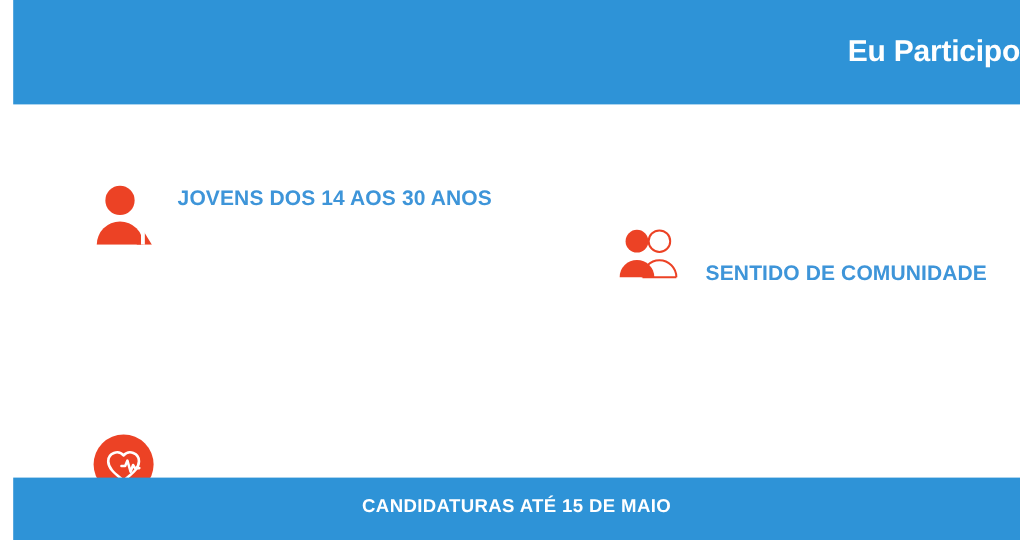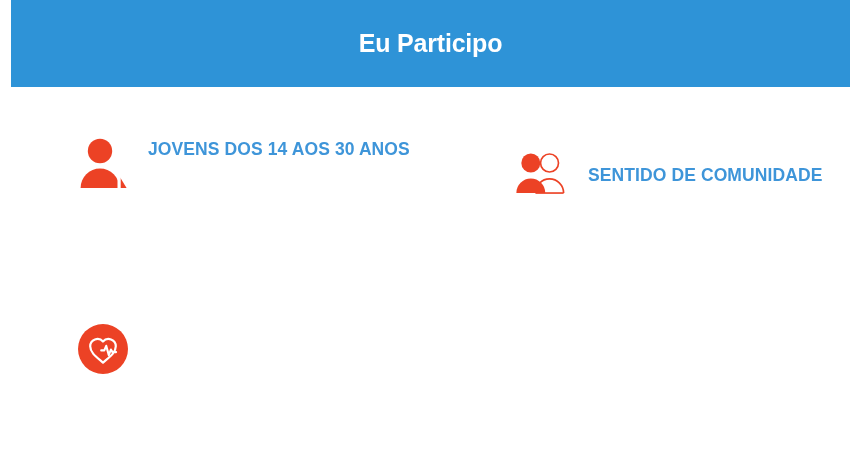--- a/index.html
+++ b/index.html
@@ -24,55 +24,55 @@
   
   .header-banner {
     position: absolute;
     left: 11px;
     top: 0px;
     width: 839px;
     height: 87px;
     background: #2E93D7;
     display: flex;
     align-items: center;
-    justify-content: center;
+    justify-content: flex-end;
   }
   .header-title {
     color: #ffffff;
     font-size: 25px;
     font-weight: bold;
     letter-spacing: -0.2px;
     line-height: 1;
     text-align: center;
     white-space: nowrap;
   }
 
   
   .features {
     position: absolute;
     left: 11px;
-    top: 87px;
+    top: 103px;
     width: 839px;
     height: 311px;
     display: grid;
     grid-template-columns: 1fr 1fr;
     grid-template-rows: 1fr 1fr;
     column-gap: 0px;
     row-gap: 0px;
     gap: 41px;
   }
   .feature {
     display: flex;
     align-items: center;
     gap: 18px;
     padding-left: 65px;
     box-sizing: border-box;
   }
   .feature.row1 { align-items: flex-start; padding-top: 48px; }
-  .feature.row2 { align-items: center; padding-top: 37px; }
+  .feature.row2 { align-items: flex-end; padding-top: 37px; }
 
   .feature-icon {
     flex: 0 0 auto;
     width: 54px;
     height: 54px;
     display: flex;
     align-items: center;
     justify-content: center;
   }
   .feature-icon svg { display: block; }
@@ -162,14 +162,17 @@
                    a 7.3 7.3 0 0 1 12.8 4.8
                    c 0 6.9 -7.3 11.5 -12.8 16.3 Z" fill="none" stroke="#ffffff" stroke-width="2.2" stroke-linejoin="round"></path>
           <path d="M24.2 27.4 h3.1 l1.9 -4.6 l2.6 9.3 l2.1 -5.6 l1.6 2.6 h3.6" fill="none" stroke="#ffffff" stroke-width="2.1" stroke-linecap="round" stroke-linejoin="round"></path>
           <path d="M24.2 27.4 h3.1 l1.9 -4.6 l2.6 9.3 l2.1 -5.6 l1.6 2.6 h3.6" fill="none" stroke="#EC4225" stroke-width="5.6" stroke-linecap="round" stroke-linejoin="round" opacity="0"></path>
         </svg>
       </span>
     </div>
 
   </div>
 
+  <div class="footer-banner">
+    <div class="footer-text">CANDIDATURAS ATÉ 15 DE MAIO</div>
+  </div>
 
 </div>
 
 </body></html>

